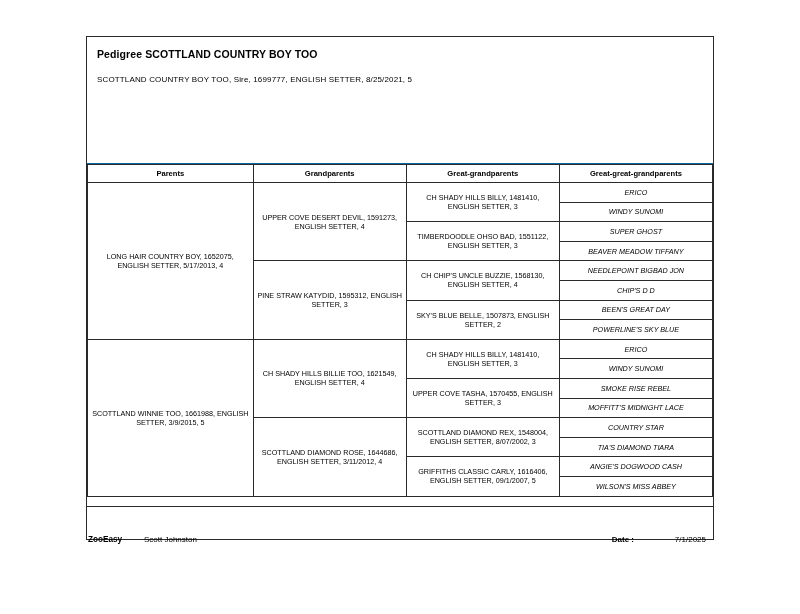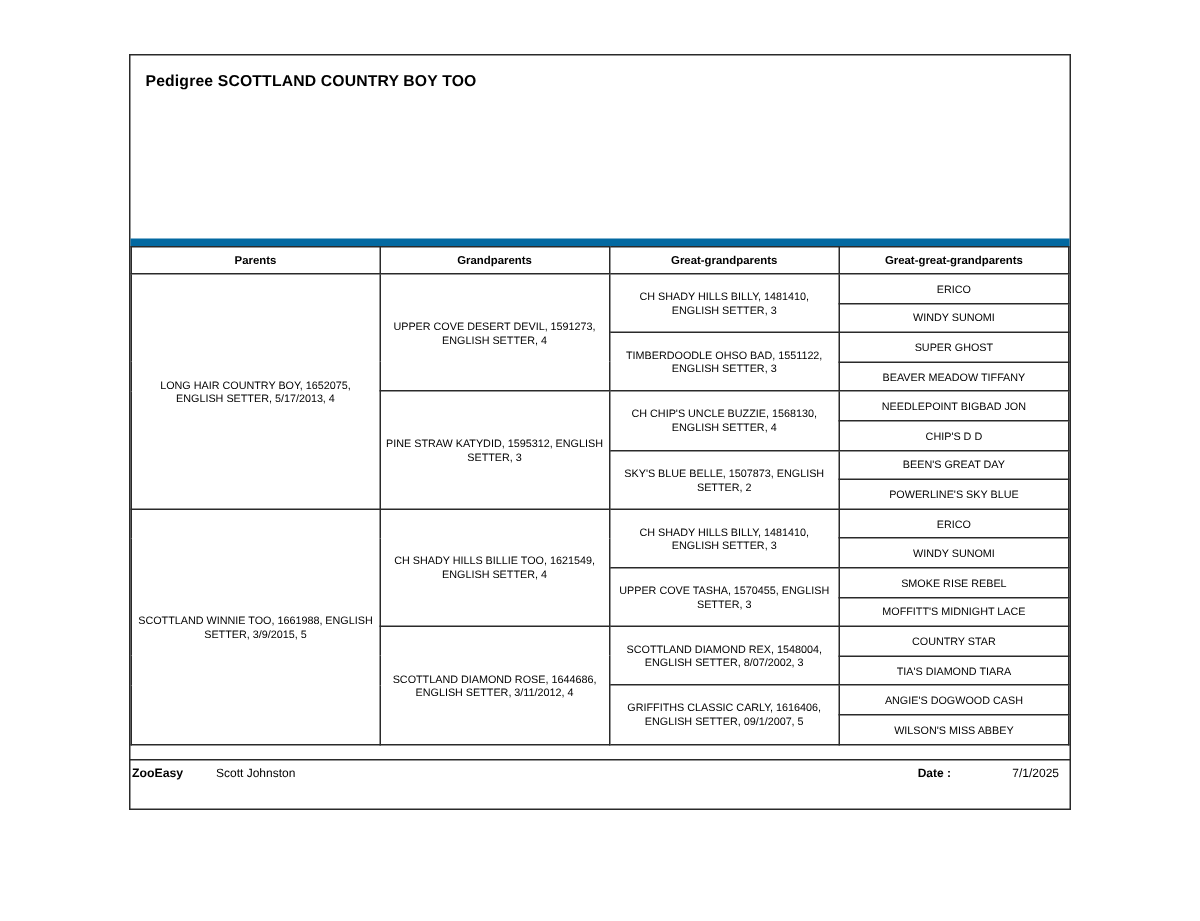--- a/index.html
+++ b/index.html
@@ -26,21 +26,21 @@
     box-sizing: border-box;
     background: #fff;
   }
 
   .hdr {
     position: absolute;
     left: 0;
     top: 0;
     right: 0;
     height: 127px;
-    border-bottom: 5px solid #0369a1;
+    border-bottom: 1px solid #0369a1;
     box-sizing: border-box;
   }
 
   .hdr-title {
     position: absolute;
     left: 10px;
     top: 11px;
     font-size: 10.5px;
     font-weight: bold;
     letter-spacing: 0.1px;
@@ -80,21 +80,21 @@
     font-weight: bold;
     font-size: 7.6px;
     height: 18px;
   }
   .col-p { width: 26.5%; }
   .col-g { width: 24.5%; }
   .col-gg { width: 24.5%; }
   .col-ggg { width: 24.5%; }
 
   
-  .r-ggg { height: 19.6px; }
+  .r-ggg { height: 19.6px; font-style: italic; }
   .footer {
     position: absolute;
     left: 86px;
     top: 514px;
     width: 628px;
     height: 22px;
     font-size: 8px;
   }
   .footer .brand {
     position: absolute;
@@ -133,20 +133,21 @@
 </style>
 </head>
 <body>
 
 <div class="page">
 
   <div class="hdr">
     <div class="hdr-title">
       <span class="lead">Pedigree </span><span>SCOTTLAND COUNTRY BOY TOO</span>
     </div>
+    <div class="hdr-sub">SCOTTLAND COUNTRY BOY TOO, Sire, 1699777, ENGLISH SETTER, 8/25/2021, 5</div>
   </div>
 
   <table class="ped">
     <colgroup>
       <col class="col-p">
       <col class="col-g">
       <col class="col-gg">
       <col class="col-ggg">
     </colgroup>
     <thead>
@@ -221,18 +222,18 @@
       <tr>
         <td class="r-ggg">WILSON'S MISS ABBEY</td>
       </tr>
     </tbody>
   </table>
 
 </div>
 
 <div class="footer-rule"></div>
 
-<div class="footer" style="top:508px;">
+<div class="footer" style="top:532px;">
   <span class="brand">ZooEasy</span>
   <span class="user">Scott Johnston</span>
   <span class="date-label">Date :</span>
   <span class="date-value">7/1/2025</span>
 </div>
 
 </body></html>

